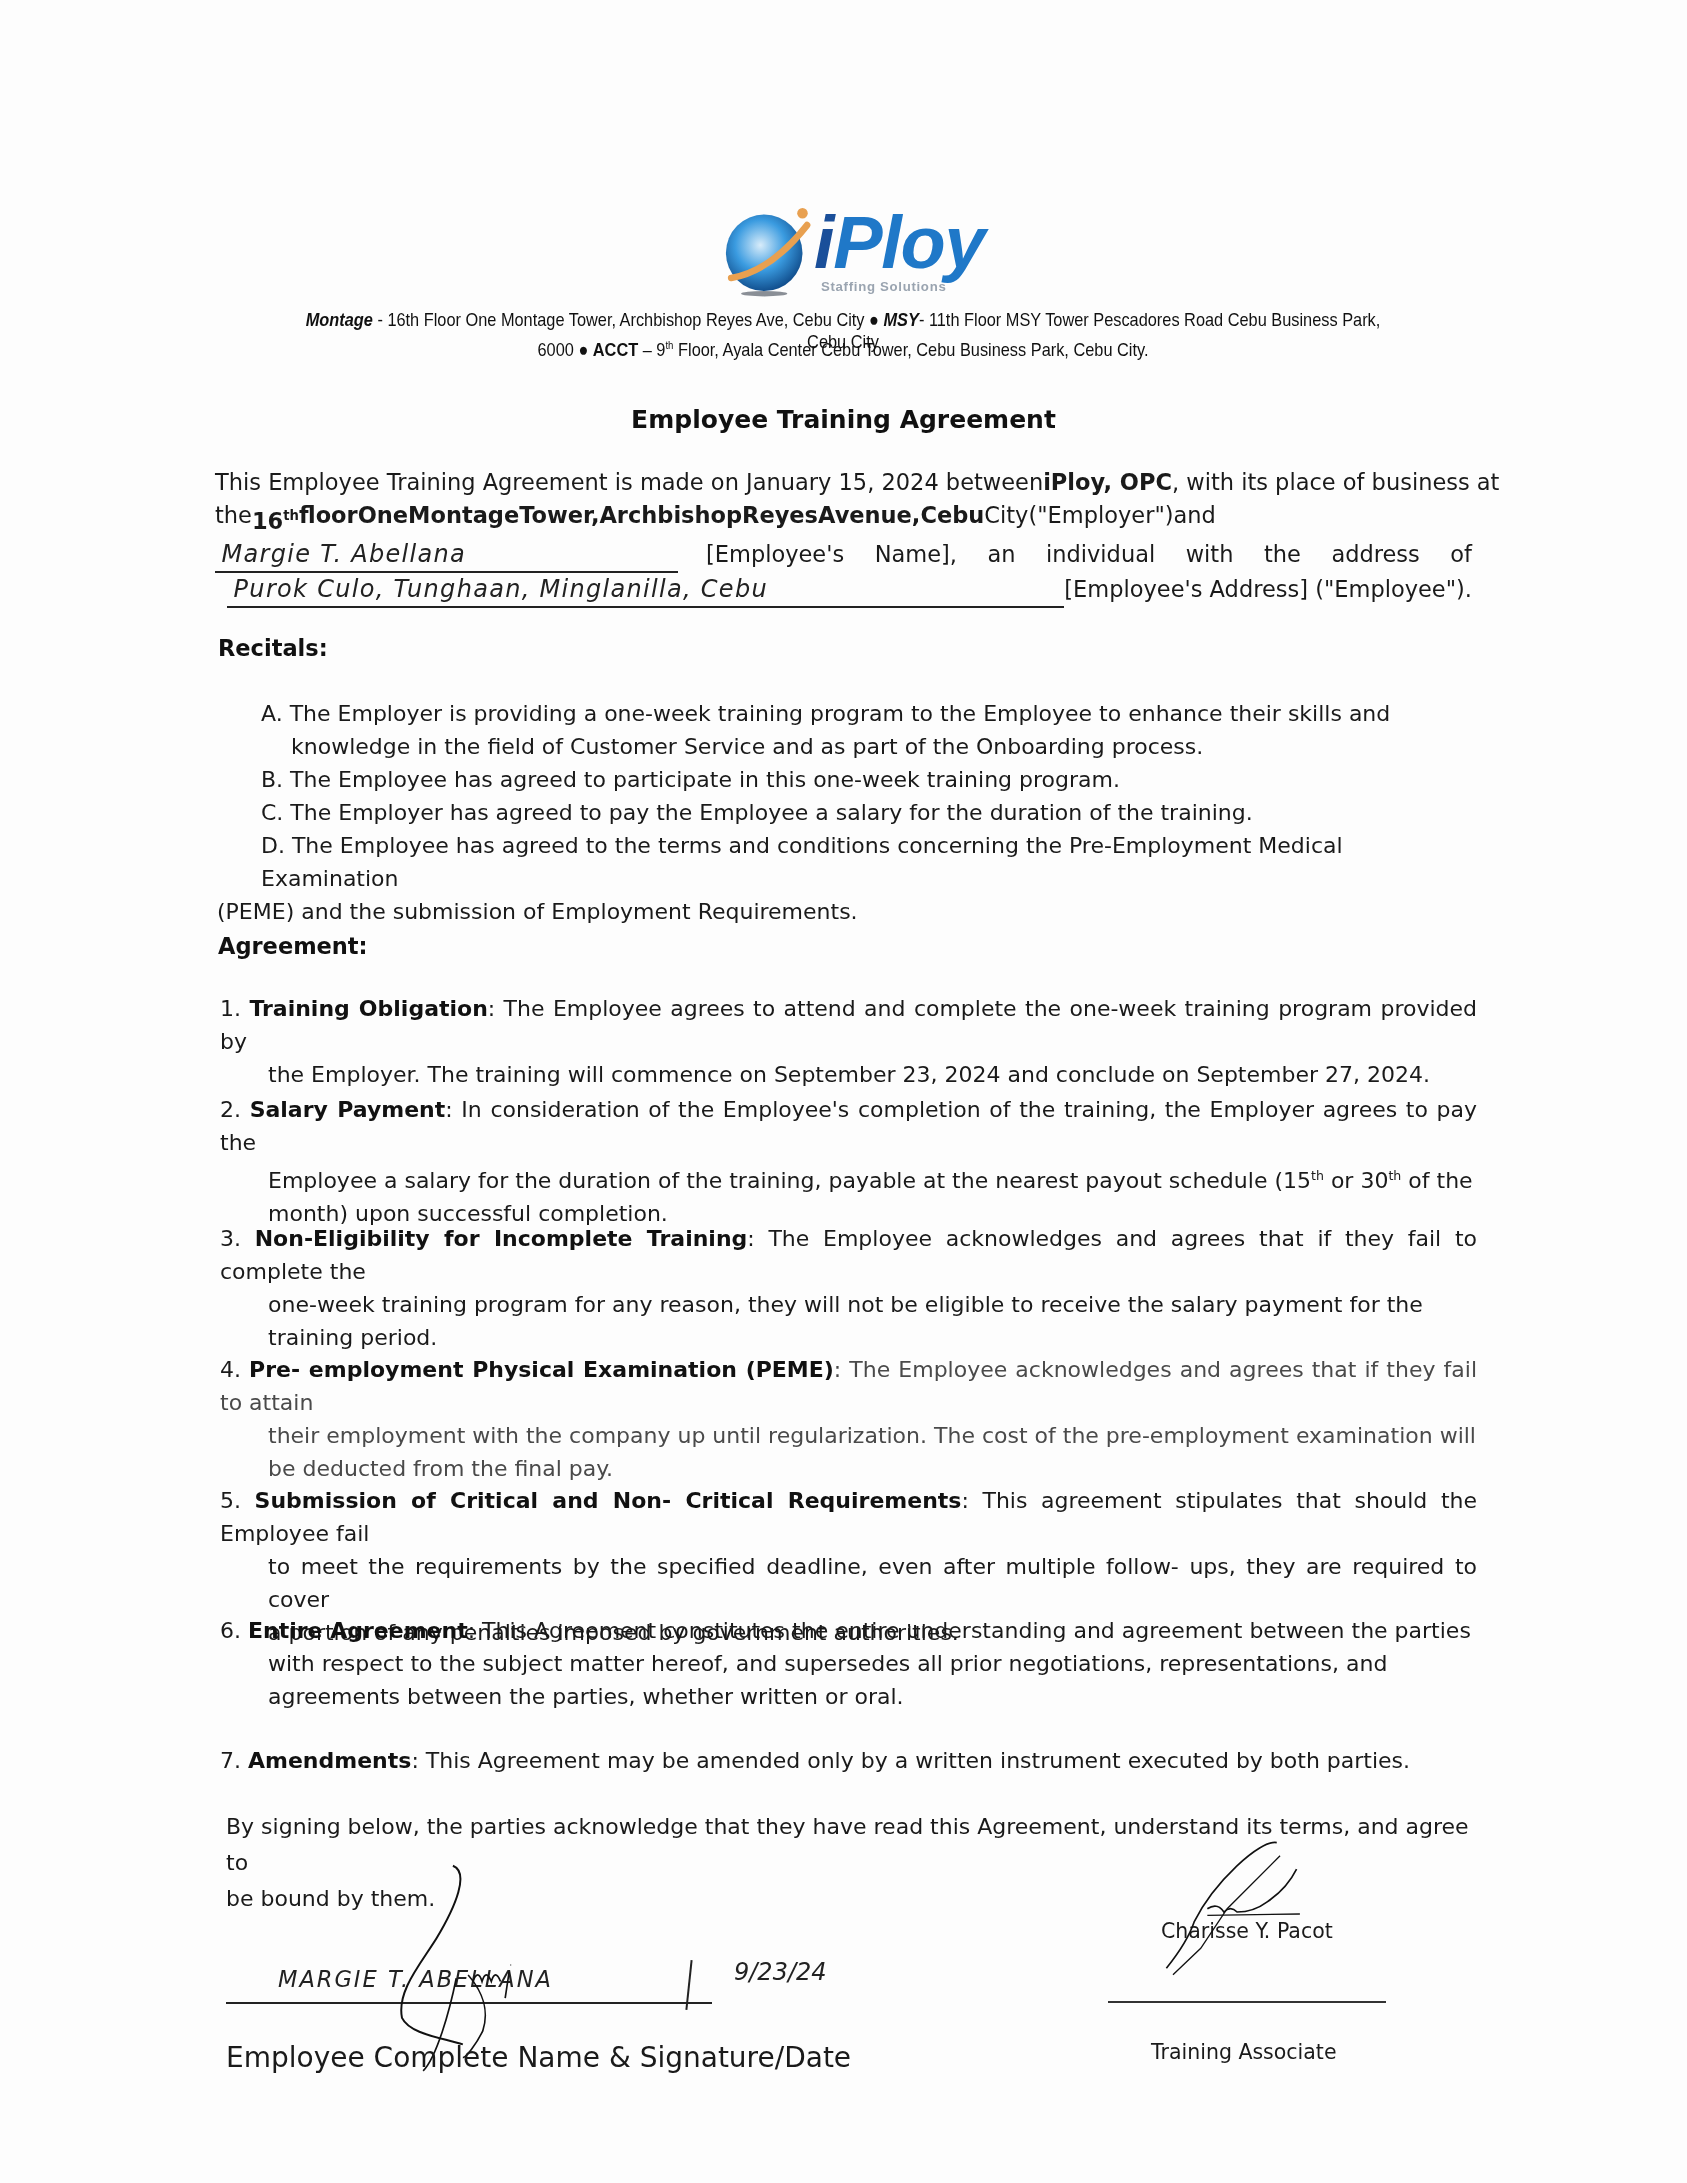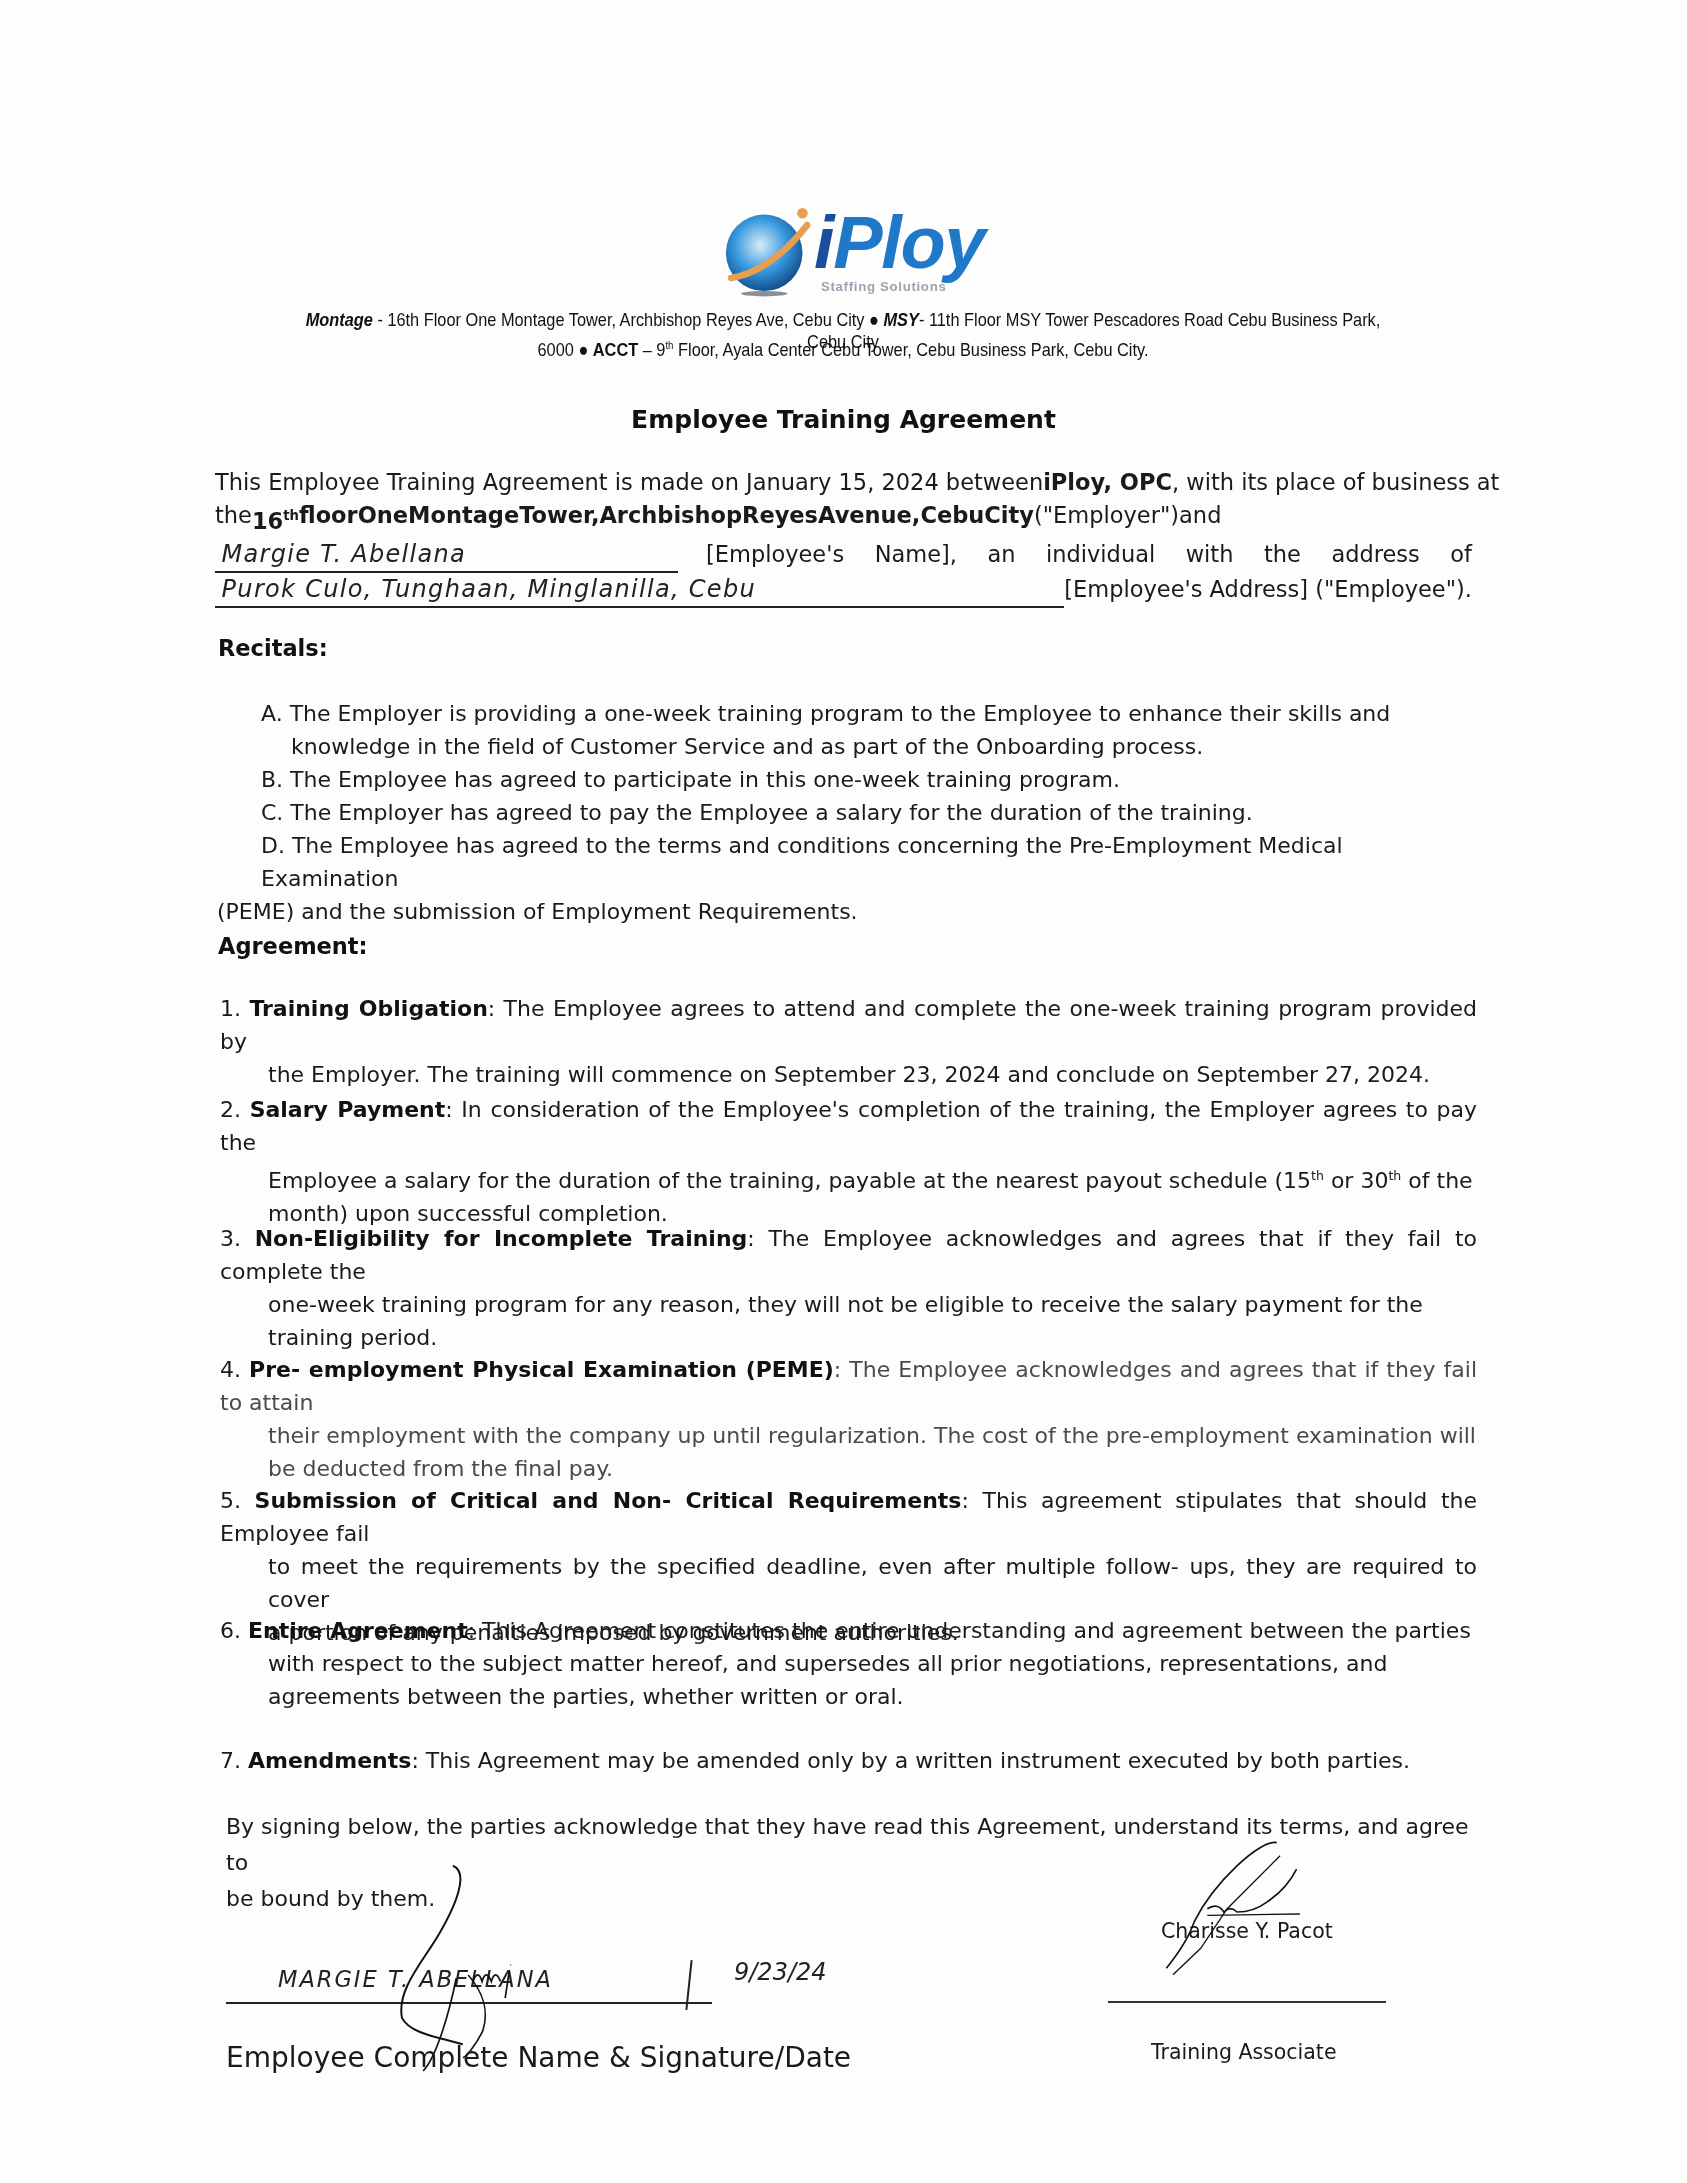--- a/index.html
+++ b/index.html
@@ -111,41 +111,41 @@
         <span>the</span>
         <span style="font-weight: bold;"><span style="font-weight: bold;">16</span><sup>th</sup></span>
         <span style="font-weight: bold;">floor</span>
         <span style="font-weight: bold;">One</span>
         <span style="font-weight: bold;">Montage</span>
         <span style="font-weight: bold;">Tower,</span>
         <span style="font-weight: bold;">Archbishop</span>
         <span style="font-weight: bold;">Reyes</span>
         <span style="font-weight: bold;">Avenue,</span>
         <span style="font-weight: bold;">Cebu</span>
-        <span style="font-weight: bold;">City</span>
+        <span style="font-weight: normal;">City</span>
         <span>("Employer")</span>
         <span>and</span>
       </div>
     <div class="line">
       <span class="blank" style="width:463px;">
         <span class="hand" style="padding-left:6.6px;">Margie  T.  Abellana</span>
       </span>
       <span id="intro-l3" style="display:flex; justify-content:space-between; flex:1; margin-left:28px;">
           <span>[Employee's</span>
           <span>Name],</span>
           <span>an</span>
           <span>individual</span>
           <span>with</span>
           <span>the</span>
           <span>address</span>
           <span>of</span>
         </span>
     </div>
     <div class="line">
-      <span class="blank" style="width:853px;">
+      <span class="blank" style="width:853px;margin-left:12px;">
         <span class="hand" style="padding-left:6.6px;">Purok Culo,  Tunghaan,  Minglanilla,  Cebu</span>
       </span>
       <span>[Employee's Address] ("Employee").</span>
     </div>
   </div>
 
   <div class="heading recitals-h">Recitals:</div>
   <div class="recital" style="top:697px;">
     <div>A. The Employer is providing a one-week training program to the Employee to enhance their skills and</div>
     <div class="cont">knowledge in the field of Customer Service and as part of the Onboarding process.</div>

